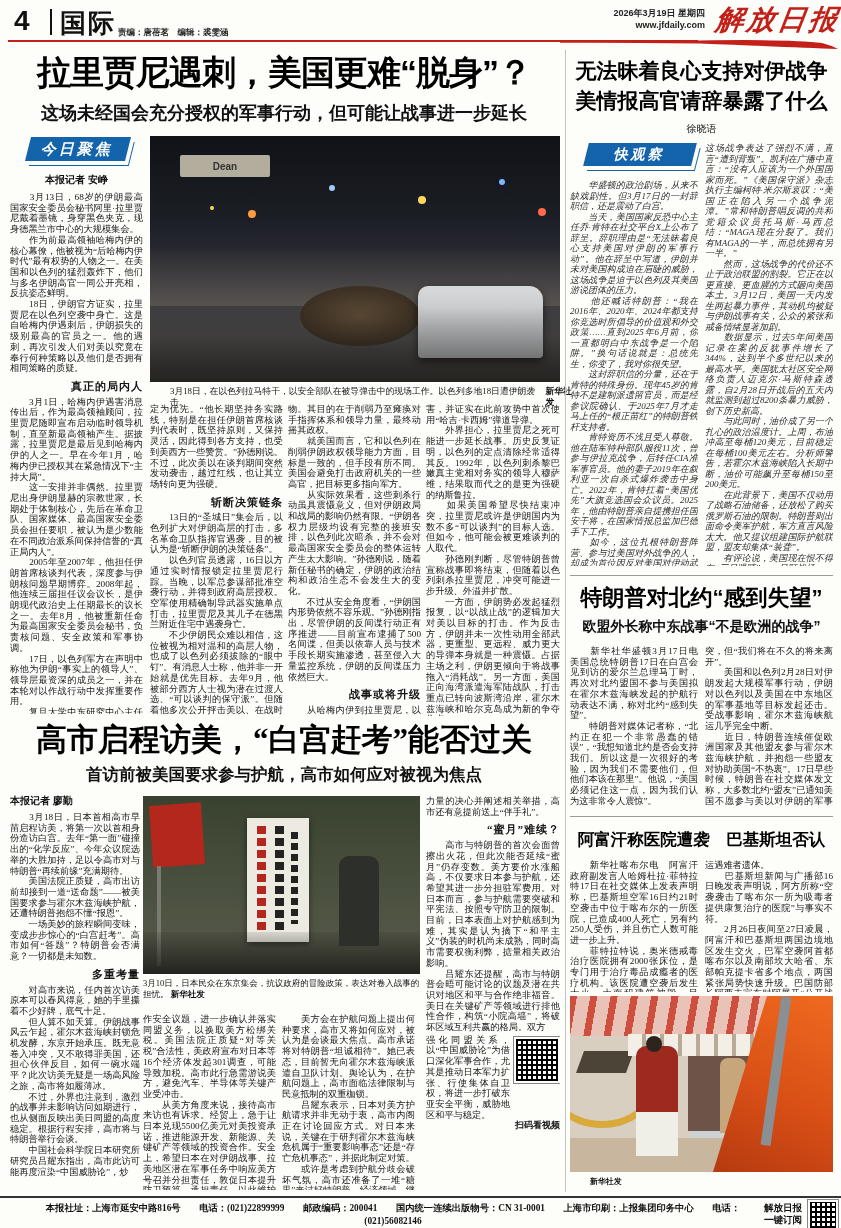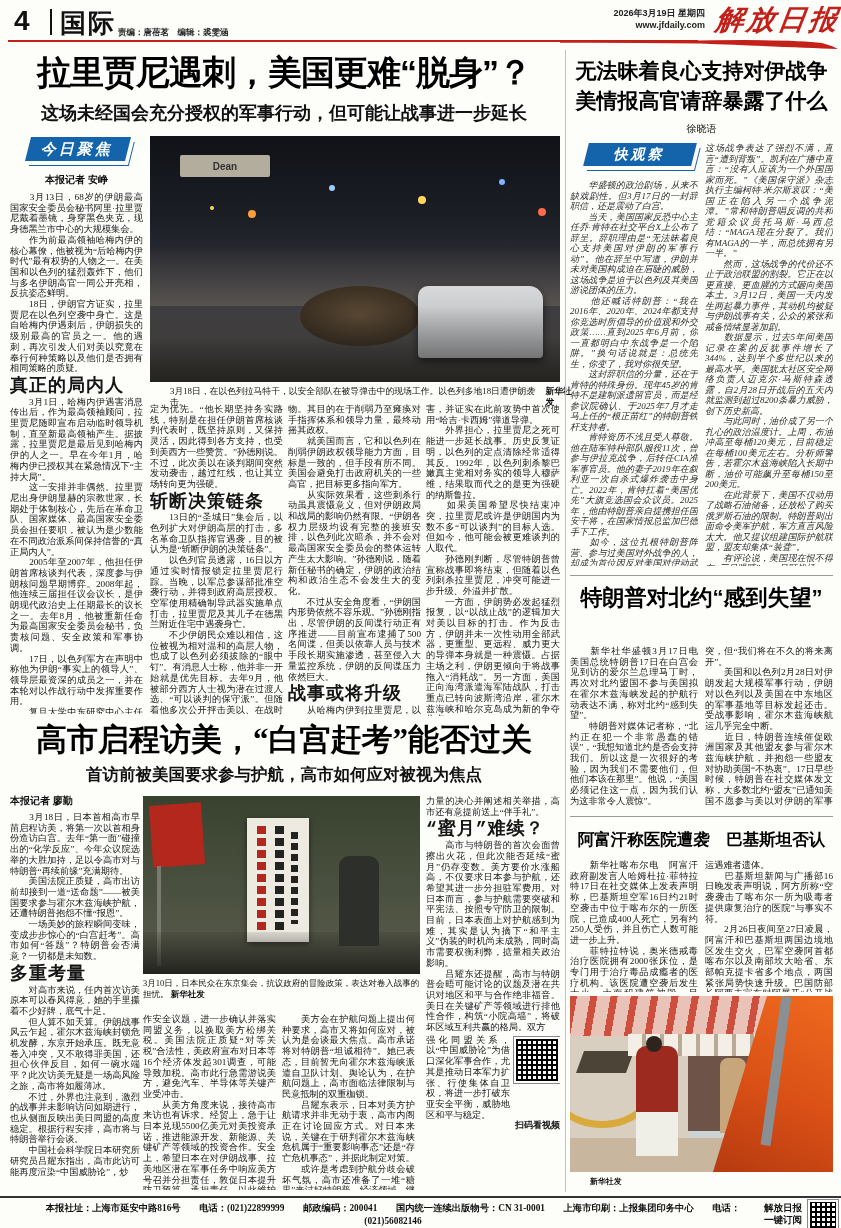--- a/index.html
+++ b/index.html
@@ -17,21 +17,21 @@
   .h1{font-family:"Liberation Sans","DejaVu Sans",sans-serif;font-weight:900;text-align:center;color:#000;}
   .sub{font-family:"Liberation Sans",sans-serif;font-weight:600;text-align:center;color:#111;}
   
   .badge{background:#1464ac;color:#fff;font-family:"Liberation Sans",sans-serif;font-weight:900;
          display:flex;align-items:center;justify-content:center;letter-spacing:3px;
          transform:skewX(-14deg);box-shadow:4px 4px 0 #fdfdfa,5px 5px 0 #1464ac;}
   
   .col{font-size:9.2px;line-height:10.7px;text-align:justify;overflow:hidden;color:#151515;}
   .flow{white-space:pre-wrap;text-align:justify;}
   .kai .flow, .kai{font-style:italic;color:#2b2b2b;}
-  .colhead{font-family:Liberation Mono, monospace;font-weight:700;font-size:18px;text-align:left;
+  .colhead{font-family:Liberation Serif, serif;font-weight:700;font-size:11px;text-align:right;
            margin:7px 0 5px;font-style:normal;letter-spacing:1px;}
   .byline{font-weight:700;text-align:center;font-size:10px;font-family:"Liberation Sans",sans-serif;}
   .cap{font-size:8.8px;line-height:11px;color:#111;}
   .cap b{font-family:"Liberation Sans",sans-serif;}
   .caprow{display:flex;justify-content:space-between;margin-left:20px;}
   .vrule{width:1px;background:#c2c2be;}
   .hrule{height:1px;background:#9a9a96;}
   
   .photo{overflow:hidden;}
   .qr{background:
@@ -141,20 +141,21 @@
 　　然而，这场战争的代价还不止于政治联盟的割裂。它正在以更直接、更血腥的方式砸向美国本土。3月12日，美国一天内发生两起暴力事件，其动机均被疑与伊朗战事有关，公众的紧张和戒备情绪显著加剧。
 　　数据显示，过去5年间美国记录在案的反犹事件增长了344%，达到半个多世纪以来的最高水平。美国犹太社区安全网络负责人迈克尔·马斯特森透露，自2月28日开战后的五天内就监测到超过8200条暴力威胁，创下历史新高。
 　　与此同时，油价成了另一个扎心的政治温度计。上周，布油冲高至每桶120美元，目前稳定在每桶100美元左右。分析师警告，若霍尔木兹海峡陷入长期中断，油价可能飙升至每桶150至200美元。
 　　在此背景下，美国不仅动用了战略石油储备，还放松了购买俄罗斯石油的限制。特朗普则出面命令美军护航，军方直言风险太大。他又提议组建国际护航联盟，盟友却集体“装聋”。
 　　有评论说，美国现在恨不得有“三只眼睛”，一只盯战场，一只盯国内，一只盯油价。这不只是一场中东的“战略冒险”，更是一场国内议程的“豪赌”。赌的是民众对国内事务的期待，赌的是未经授权的军事行动能否换来政治红利。
 　　从目前的情况看，这场赌局的前景并不明朗。美国民众本期望特朗普在第二任期聚焦国内事务、提振经济，而这场战争却为这一愿景蒙上阴影，还成了共和党在中期选举前的“严重政治弱点”。有白宫官员私下表示，预计共和党今年可能失去对众议院的控制。</div>
   </div>
 
   <div class="abs hrule" style="left:570px;top:575px;width:263px;"></div>
   <div class="abs h1" style="left:570px;top:584px;width:263px;font-size:22px;line-height:28px;">特朗普对北约“感到失望”</div>
+  <div class="abs sub" style="left:570px;top:618px;width:263px;font-size:14px;font-weight:700;">欧盟外长称中东战事“不是欧洲的战争”</div>
   <div class="abs col" style="left:570px;top:646px;width:128px;height:160px;">
     <div class="flow">　　新华社华盛顿3月17日电　美国总统特朗普17日在白宫会见到访的爱尔兰总理马丁时，再次对北约盟国不参与美国拟在霍尔木兹海峡发起的护航行动表达不满，称对北约“感到失望”。
 　　特朗普对媒体记者称，“北约正在犯一个非常愚蠢的错误”，“我想知道北约是否会支持我们。所以这是一次很好的考验，因为我们不需要他们，但他们本该在那里”。他说，“美国必须记住这一点，因为我们认为这非常令人震惊”。
 　　特朗普声称，美国多年来在北约投入“数万亿美元”，这是美国出现财政赤字的原因之一。不过，在回答是否重新考虑美国与北约关系的提问时，他说“目前没有任何打算”。
 　　特朗普宣称，距离霍尔木兹海峡能够安全通行“不会太久”。他还表示，美国目前还没有准备好结束对伊朗的冲</div>
   </div>
   <div class="abs col" style="left:705px;top:646px;width:128px;height:160px;">
     <div class="flow">突，但“我们将在不久的将来离开”。
 　　美国和以色列2月28日对伊朗发起大规模军事行动，伊朗对以色列以及美国在中东地区的军事基地等目标发起还击。受战事影响，霍尔木兹海峡航运几乎完全中断。
 　　近日，特朗普连续催促欧洲国家及其他盟友参与霍尔木兹海峡护航，并抱怨一些盟友对协助美国“不热衷”。17日早些时候，特朗普在社交媒体发文称，大多数北约“盟友”已通知美国不愿参与美以对伊朗的军事行动，美国已“不再需要、也不再期望”北约国家帮助。

